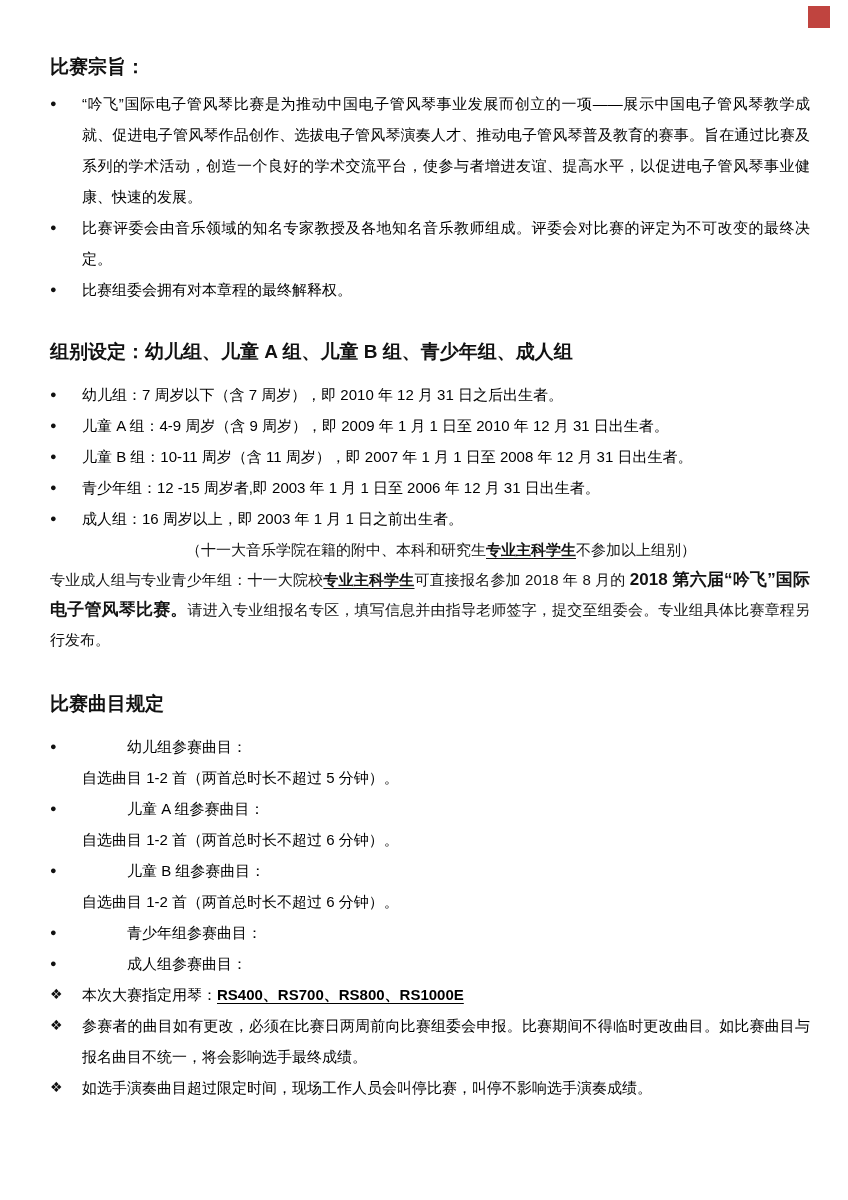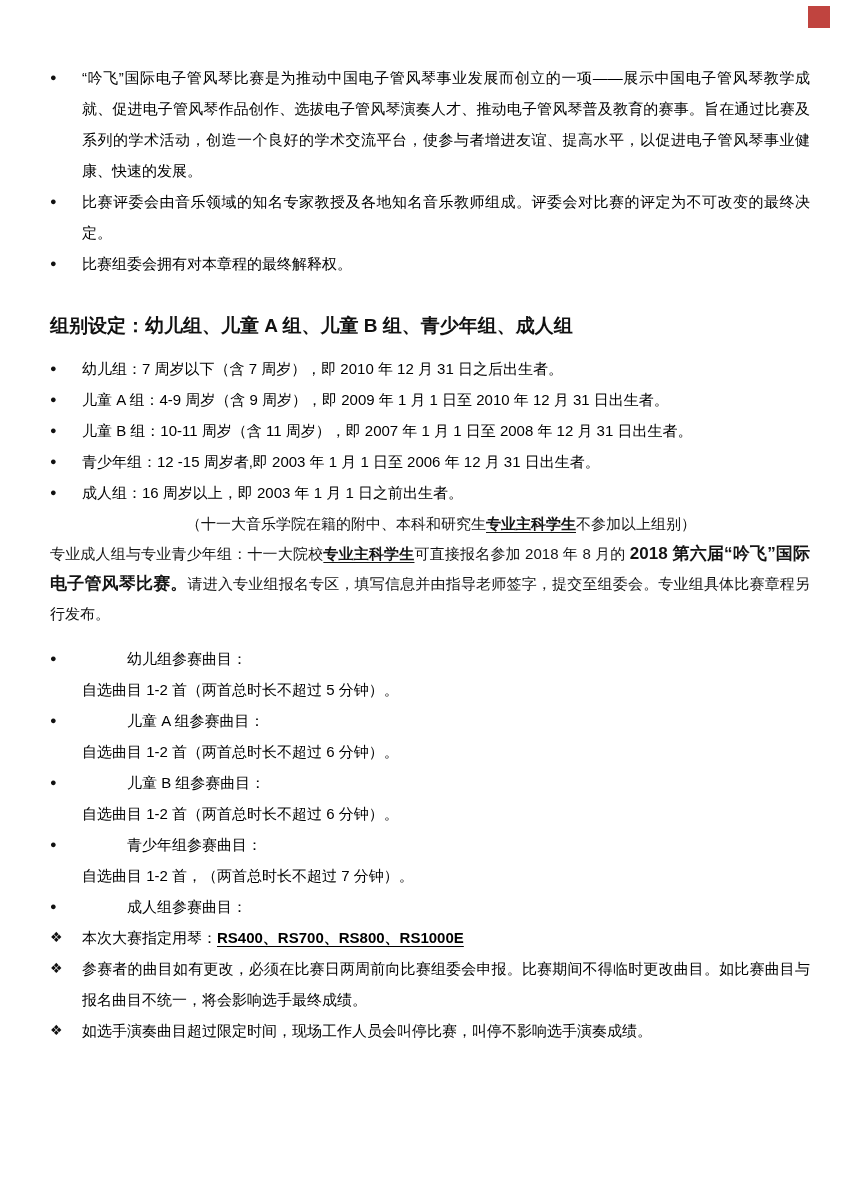--- a/index.html
+++ b/index.html
@@ -75,20 +75,21 @@
   }
 </style>
 </head>
 <body>
 
 <div class="page">
   <div class="corner-square" style="background: rgb(192, 68, 63);"></div>
 
   <main class="content">
 
+    <h2 class="sec-heading">比赛宗旨：</h2>
 
     <ul class="blist">
       <li>
         <span class="marker">●</span>
         <div class="li-body">
           <p class="just">“吟飞”国际电子管风琴比赛是为推动中国电子管风琴事业发展而创立的一项——展示中国电子管风琴教学成就、促进电子管风琴作品创作、选拔电子管风琴演奏人才、推动电子管风琴普及教育的赛事。旨在通过比赛及系列的学术活动，创造一个良好的学术交流平台，使参与者增进友谊、提高水平，以促进电子管风琴事业健康、快速的发展。</p>
         </div>
       </li>
       <li>
         <span class="marker">●</span>
@@ -140,20 +141,21 @@
     </ul>
 
     <p class="note">
       <span>（十一大音乐学院在籍的附中、本科和研究生</span><span class="emph">专业主科学生</span><span>不参加以上组别）</span>
     </p>
 
     <p class="pro">
       <span>专业成人组与专业青少年组：十一大院校</span><span class="emph">专业主科学生</span><span>可直接报名参加 2018 年 8 月的 </span><span class="strong-big">2018 第六届“吟飞”国际电子管风琴比赛。</span><span>请进入专业组报名专区，填写信息并由指导老师签字，提交至组委会。专业组具体比赛章程另行发布。</span>
     </p>
 
+    <h2 class="sec-heading h-repertoire">比赛曲目规定</h2>
 
     <ul class="blist" style="margin-top:14px;">
       <li>
         <span class="marker">●</span>
         <div class="li-body">
           <p class="group-title">幼儿组参赛曲目：</p>
           <p>自选曲目 1-2 首（两首总时长不超过 5 分钟）。</p>
         </div>
       </li>
       <li>
@@ -167,21 +169,20 @@
         <span class="marker">●</span>
         <div class="li-body">
           <p class="group-title">儿童 B 组参赛曲目：</p>
           <p>自选曲目 1-2 首（两首总时长不超过 6 分钟）。</p>
         </div>
       </li>
       <li>
         <span class="marker">●</span>
         <div class="li-body">
           <p class="group-title">青少年组参赛曲目：</p>
-          <p>自选曲目 1-2 首，（两首总时长不超过 7 分钟）。</p>
         </div>
       </li>
       <li>
         <span class="marker">●</span>
         <div class="li-body">
           <p class="group-title">成人组参赛曲目：</p>
         </div>
       </li>
     </ul>
 

